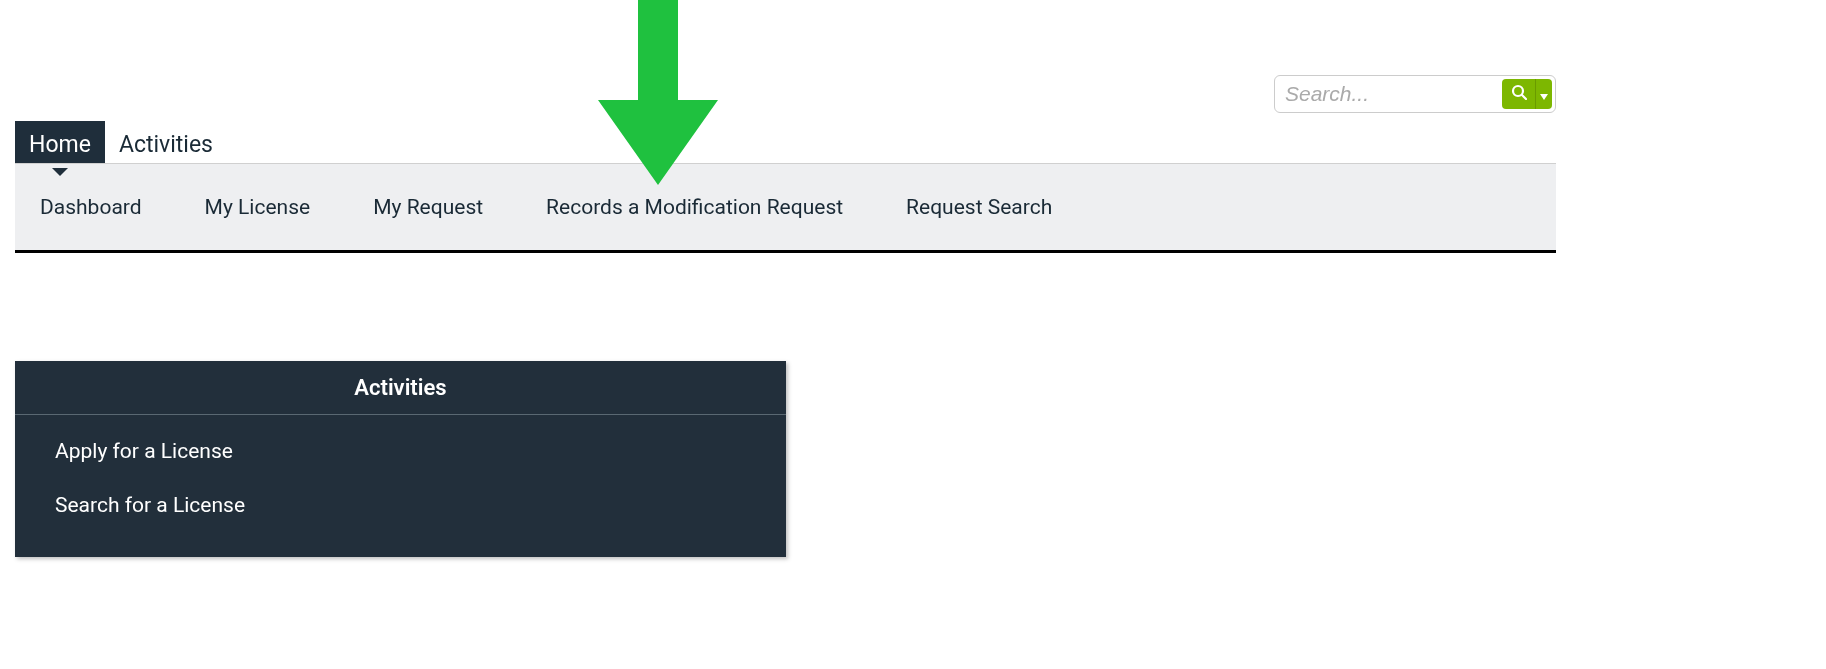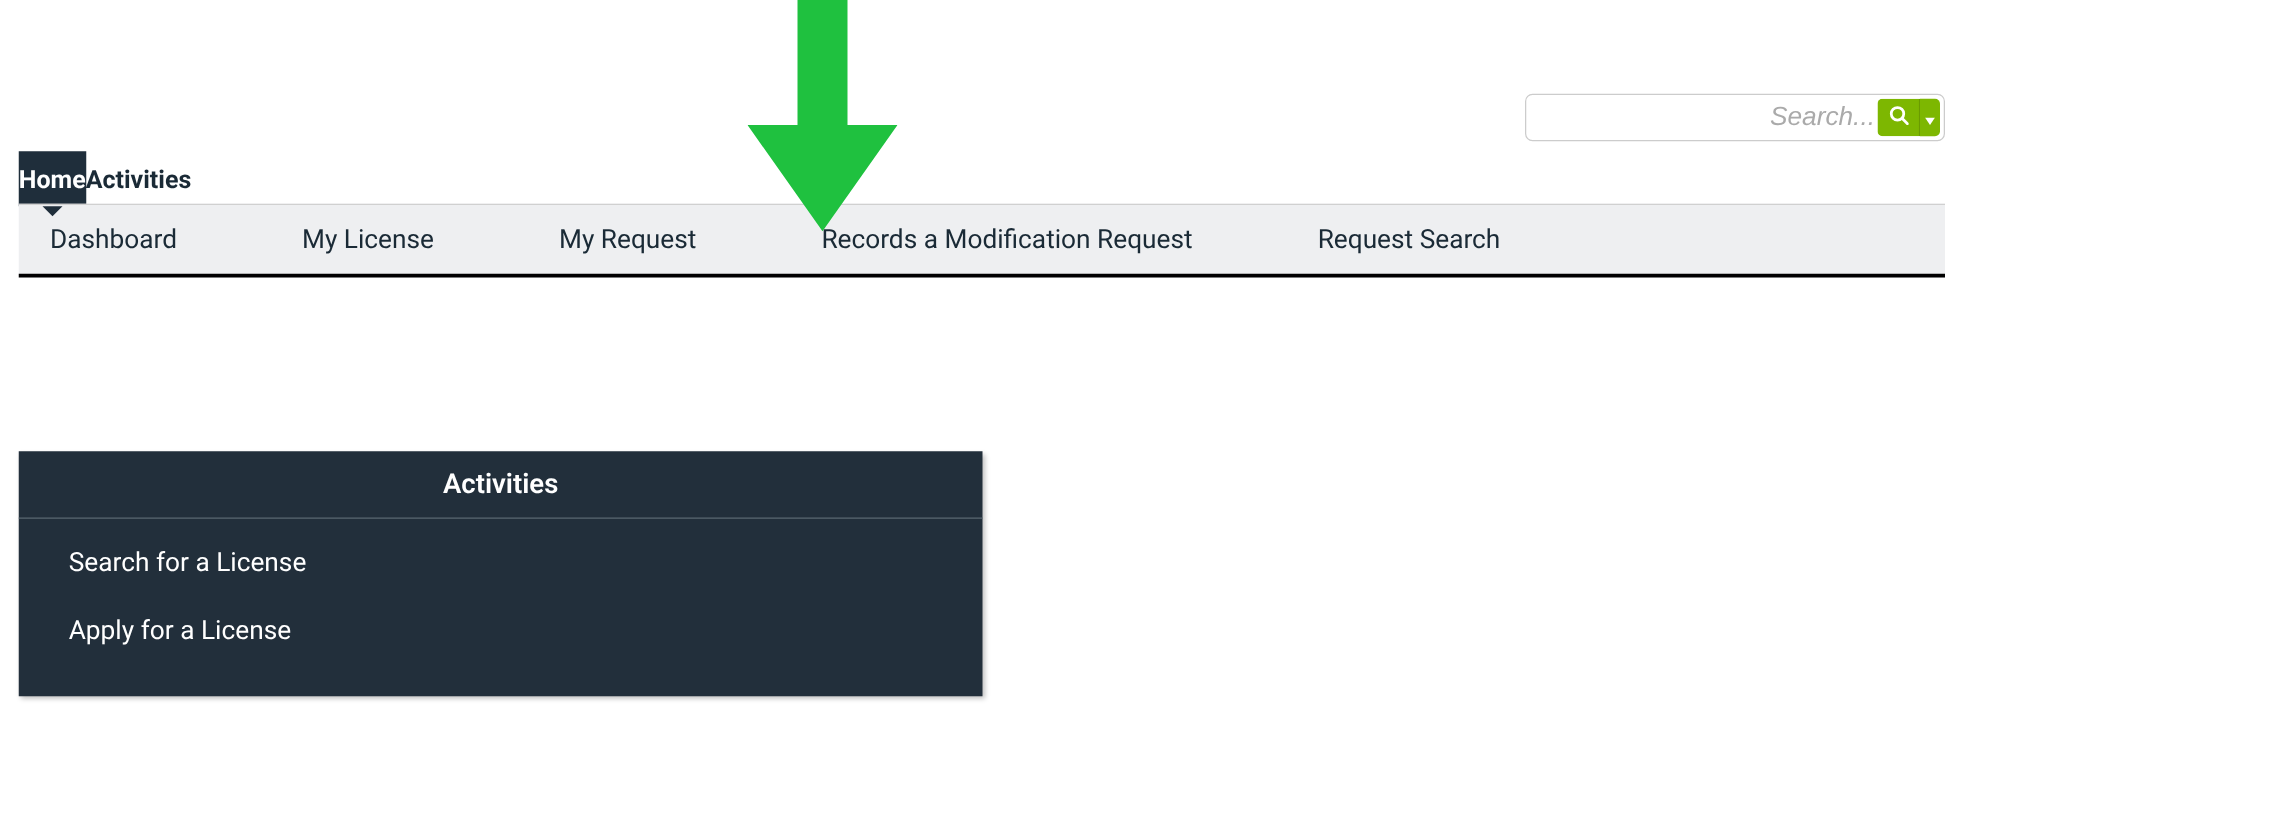--- a/index.html
+++ b/index.html
@@ -21,30 +21,29 @@
       z-index: 10;
     }
     .search-wrap {
       position: absolute;
       right: 270px;
       top: 75px;
       display: flex;
       align-items: center;
     }
     .search-input {
-      width: 336px;
+      width: 282px;
       height: 38px;
       border: 1px solid #cccccc;
       border-radius: 6px;
       padding: 6px 55px 6px 10px;
       font-size: 21px;
       font-style: italic;
       color: #999;
       outline: none;
-      text-align: right;
     }
     .search-input::placeholder {
       color: #aaaaaa;
       font-style: italic;
     }
     .search-buttons {
       position: absolute;
       right: 4px;
       top: 4px;
       display: flex;
@@ -74,23 +73,23 @@
       cursor: pointer;
     }
     .top-tabs {
       position: absolute;
       left: 15px;
       top: 121px;
       display: flex;
       align-items: stretch;
     }
     .top-tab {
-      padding: 10px 0;
-      font-size: 20px;
-      font-weight: 700;
+      padding: 10px 14px;
+      font-size: 23px;
+      font-weight: 400;
       color: #1a2a36;
       cursor: pointer;
       position: relative;
     }
     .top-tab.active {
       background: #1f2e3b;
       color: #ffffff;
     }
     .top-tab.active::after {
       content: "";
@@ -103,28 +102,28 @@
       border-left: 8px solid transparent;
       border-right: 8px solid transparent;
       border-top: 8px solid #1f2e3b;
       z-index: 5;
     }
     .sub-nav-bar {
       position: absolute;
       left: 15px;
       right: 270px;
       top: 163px;
-      height: 59px;
+      height: 90px;
       background: #eeeff1;
       border-top: 1px solid #d0d0d0;
       border-bottom: 3px solid #000000;
       display: flex;
       align-items: center;
       padding-left: 25px;
-      gap: 100px;
+      gap: 63px;
     }
     .sub-nav-item {
       font-size: 21px;
       color: #1a2a36;
       cursor: pointer;
       white-space: nowrap;
     }
     .activities-panel {
       position: absolute;
       left: 15px;
@@ -206,19 +205,19 @@
     <span>Request Search</span>
   </div>
 </div>
 
 <div class="activities-panel">
   <div class="activities-header">
     <span>Activities</span>
   </div>
   <div class="activities-list">
     <div class="activities-item">
+      <span>Apply for a License</span>
+    </div>
+    <div class="activities-item">
       <span>Search for a License</span>
     </div>
-    <div class="activities-item">
-      <span>Apply for a License</span>
-    </div>
   </div>
 </div>
 
 </body></html>

